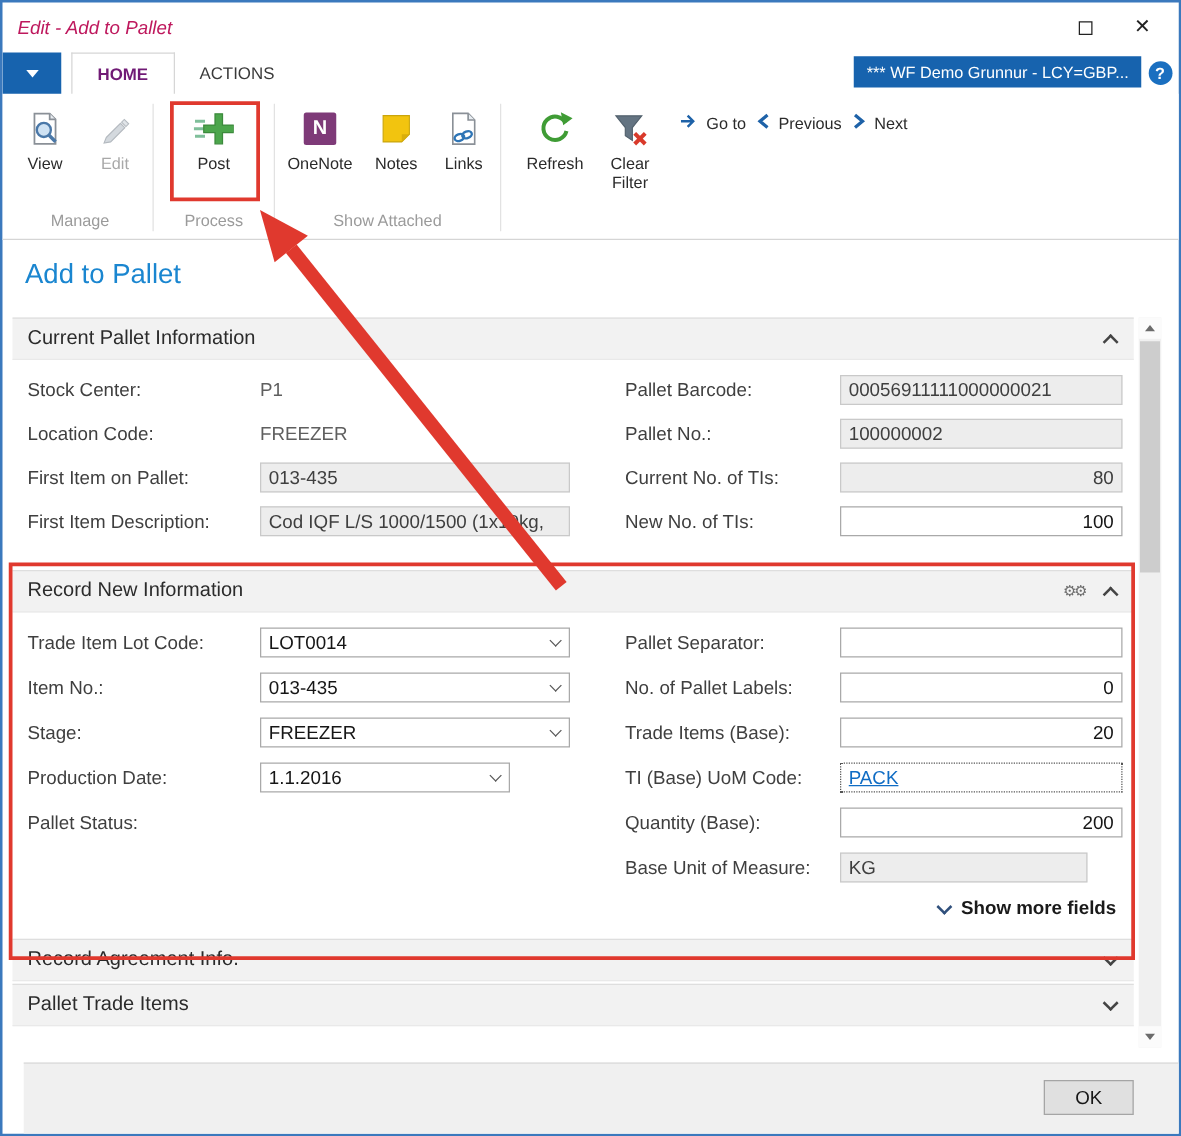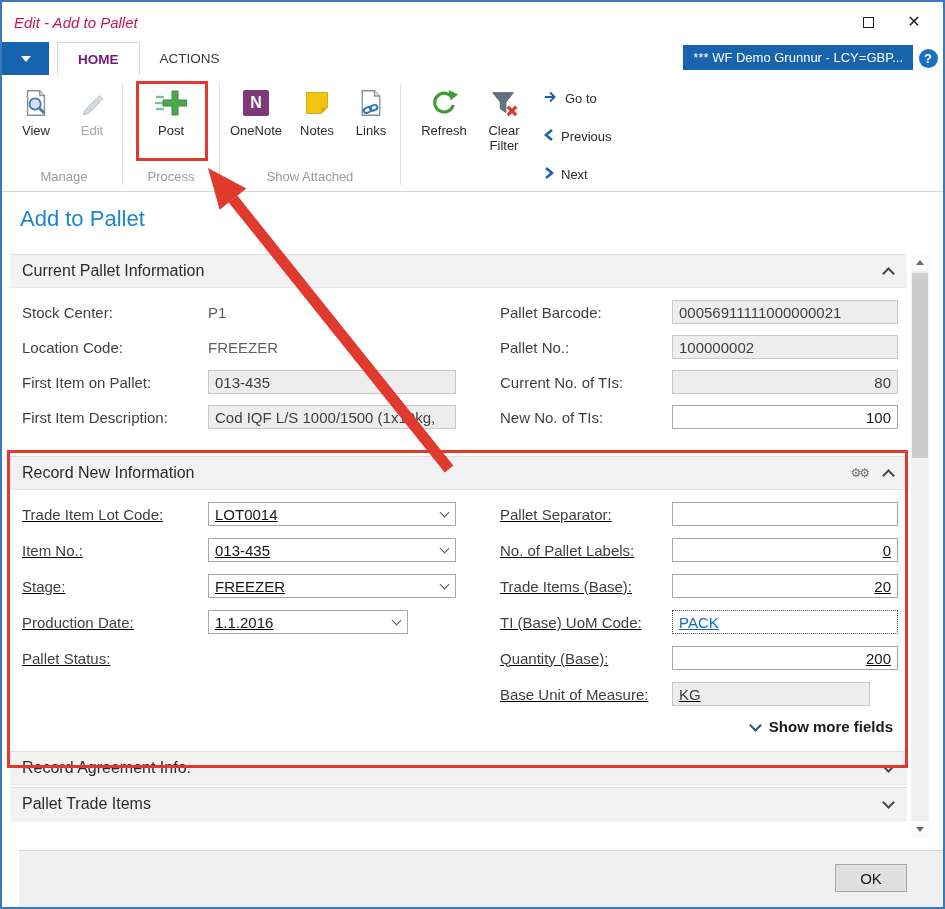--- a/index.html
+++ b/index.html
@@ -37,39 +37,39 @@
   .w-view,.w-edit { width:56px; }
   .w-post { width:64px; }
   .w-onenote { width:68px; }
   .w-notes { width:54px; }
   .w-links { width:54px; }
   .w-refresh { width:62px; }
   .w-clear { width:58px; }
   .pad-process { padding-left:14px; padding-right:14px; }
   .pad-page { padding-left:10px; }
   .onenote-icon { width:26px; height:26px; background:#7e3a78; color:#fff; font-weight:bold; font-size:16px; display:flex; align-items:center; justify-content:center; border-radius:2px; }
-  .small-stack { display:flex; flex-direction:column; padding:8px 6px 0 10px; gap:20px; }
+  .small-stack { display:flex; padding:8px 6px 0 10px; gap:8px; }
   .sbtn { display:flex; align-items:center; gap:6px; font-size:13px; color:#2b2b2b; height:18px; }
 
   
   .page-title { margin:14px 0 22px 18px; font-size:22px; line-height:26px; color:#1a86d0; }
 
   .section { margin:0 0 2px 8px; width:897px; }
   .ft-header { height:34px; background:#f2f2f2; border-top:1px solid #dedede; border-bottom:1px solid #e9e9e9; display:flex; align-items:center; padding:0 14px 0 12px; font-size:16px; color:#2b2b2b; }
   .ft-right { margin-left:auto; display:flex; align-items:center; gap:16px; }
   .chev { display:inline-block; width:9px; height:9px; border-right:2px solid #444; border-bottom:2px solid #444; }
   .chev.up { transform:rotate(-135deg); margin-top:5px; }
   .chev.down { transform:rotate(45deg); margin-bottom:3px; }
   .pers { font-size:12px; color:#6d6d6d; letter-spacing:-2px; }
 
   .ft-body { padding:12px 0 14px 12px; display:flex; }
   .colL { width:452px; }
   .colR { width:420px; margin-left:40px; }
   .frow { display:flex; align-items:center; height:24px; margin-bottom:11px; }
-  .rni .frow { margin-bottom:12px;text-decoration:underline; }
+  .rni .frow { margin-bottom:12px; }
   .colL .flabel { width:186px; font-size:15px; color:#3f3f3f; flex:none; }
   .colR .flabel { width:172px; font-size:15px; color:#3f3f3f; flex:none; }
   .static { font-size:15px; color:#5f5f5f; }
   .tbox { height:24px; border:1px solid #a9a9a9; background:#fff; font-size:15px; color:#161616; display:flex; align-items:center; padding:0 6px; overflow:hidden; white-space:nowrap; }
   .tbox.disabled { background:#ededed; border-color:#c9c9c9; color:#3f3f3f; }
   .tbox.num { justify-content:flex-end; }
   .tbox.linkfield { border:1px dotted #555; color:#0f6cc4; text-decoration:underline; }
   .wL { width:248px; }
   .wR { width:226px; }
   .wD { width:200px; }

